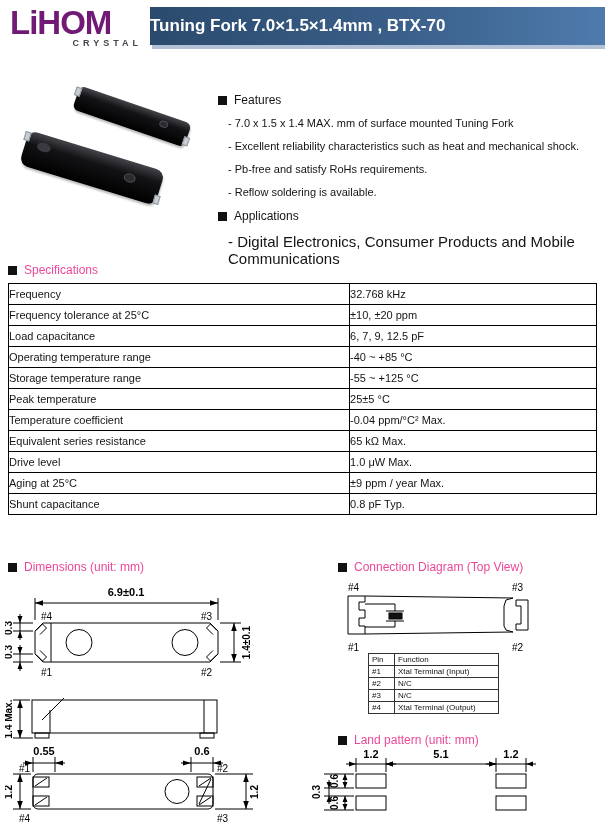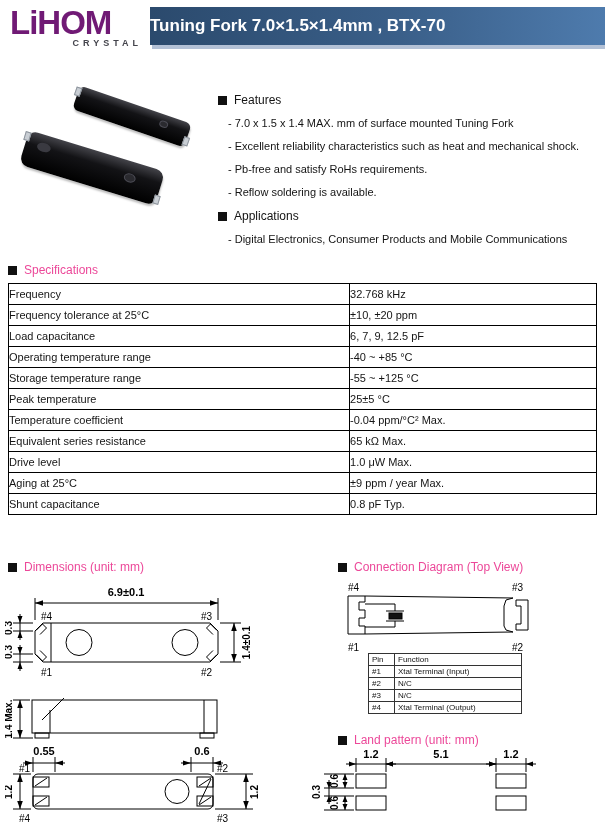--- a/index.html
+++ b/index.html
@@ -36,21 +36,21 @@
   .sec-head .sq { width:9px; height:9px; background:#111; margin-right:7px; flex:none; }
 
   
   .features { position:absolute; left:218px; top:93px; width:382px; }
   .features .sec-head-in { display:flex; align-items:center; font-size:12px; }
   .features .sq { width:9px; height:9px; background:#111; margin-right:7px; flex:none; }
   .feat-items { margin:10px 0 0 10px; }
   .feat-items div { font-size:11px; margin-bottom:11px; }
   .apps-head { margin-top:5px; }
   .app-items { margin:10px 0 0 10px; }
-  .app-items div { font-size:11px; }
+  .app-items div { font-size:15px; }
 
   
   .spec-table { position:absolute; left:8px; top:283px; width:589px; border-collapse:collapse; }
   .spec-table td { border:1px solid #000; font-size:11px; height:21px; }
   .spec-table td.n { width:58%; padding-left:0; text-align:left; }
   .spec-table td.v { text-align:left; }
 
   
   svg text { font-family:"Liberation Sans", sans-serif; fill:#000; }
   svg .dim { font-size:11px; font-weight:bold; }
@@ -59,21 +59,21 @@
   svg line, svg path.s, svg rect.s, svg circle.s, svg polyline.s { stroke:#000; stroke-width:1; fill:none; }
   svg path.f { fill:#000; stroke:none; }
 
   .svg-top   { position:absolute; left:5px;  top:578px; }
   .svg-side  { position:absolute; left:5px;  top:690px; }
   .svg-bot   { position:absolute; left:5px;  top:746px; }
   .svg-conn  { position:absolute; left:338px; top:580px; }
   .svg-land  { position:absolute; left:298px; top:750px; }
 
   
-  .pin-table { position:absolute; left:368px; top:653px; width:154px; border-collapse:collapse; }
+  .pin-table { position:absolute; left:368px; top:653px; width:131px; border-collapse:collapse; }
   .pin-table td { border:1px solid #333; font-size:8px; padding:1px 3px; line-height:9px; text-align:left; }
   .pin-table td.c1 { width:26px; }
 </style>
 </head>
 <body>
 
 <div class="page">
 
   <div class="logo">
     <div class="logo-name">LiHOM</div>

